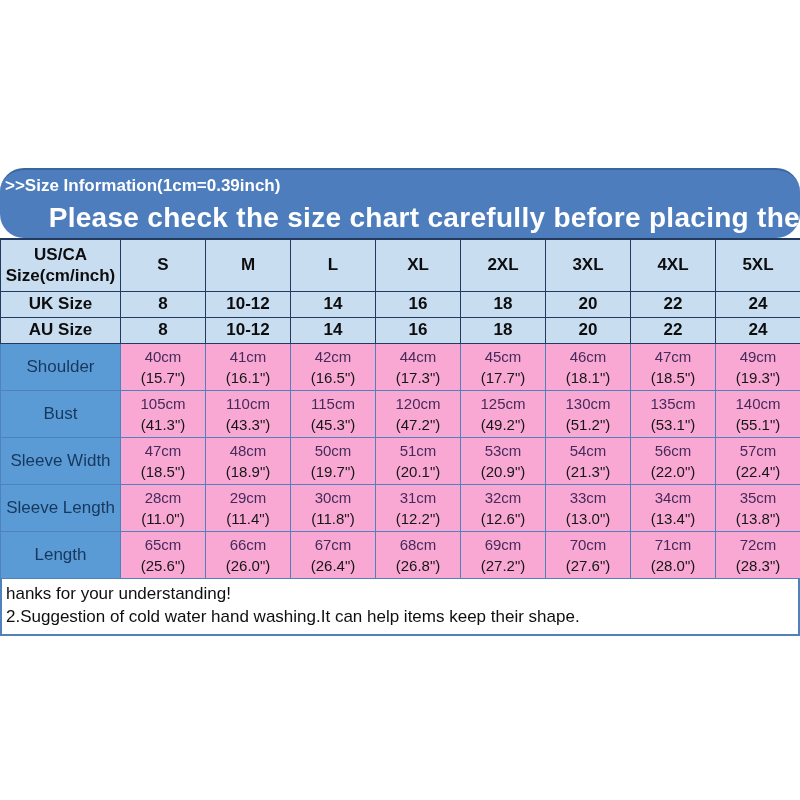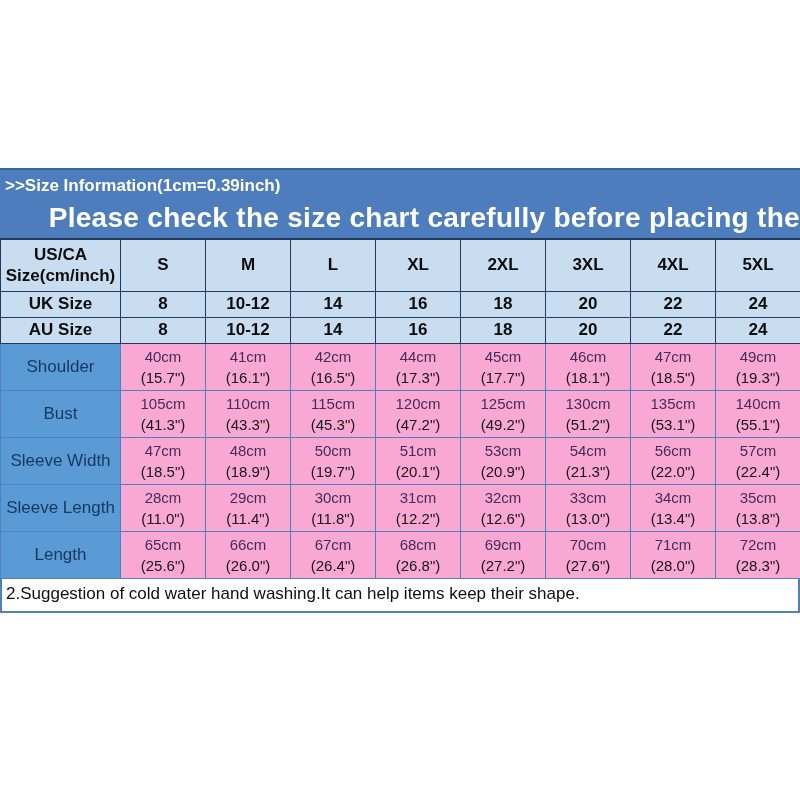--- a/index.html
+++ b/index.html
@@ -21,20 +21,21 @@
     width: 800px;
   }
 
   
   .banner {
     background: var(--banner-blue, #4e7dbd);
     border-top: 2px solid #3a669f;
     color: #ffffff;
     height: 68px;
     overflow: hidden;
+    border-radius: 24px;
   }
   .banner-line1 {
     font-size: 17px;
     font-weight: bold;
     padding: 6px 0 0 5px;
   }
   .banner-line2 {
     font-size: 28px;
     font-weight: bold;
     padding: 6px 0 0 4px;
@@ -319,16 +320,17 @@
           </td>
           <td>
             <div class="cm">72cm</div>
             <div class="in">(28.3")</div>
           </td>
         </tr>
       </tbody>
   </table>
 
   <div class="attention">
+    <div>hanks for your understanding!</div>
     <div>2.Suggestion of cold water hand washing.It can help items keep their shape.</div>
   </div>
 
 </div>
 
 </body></html>

